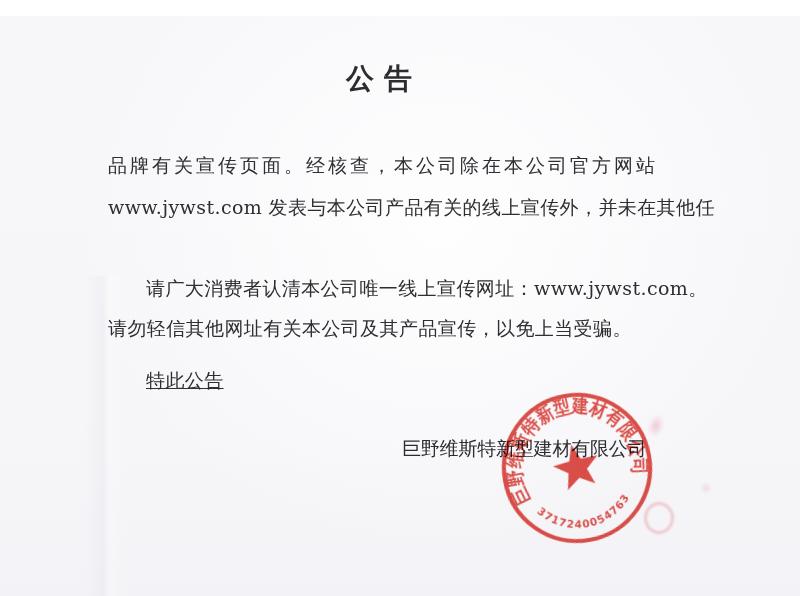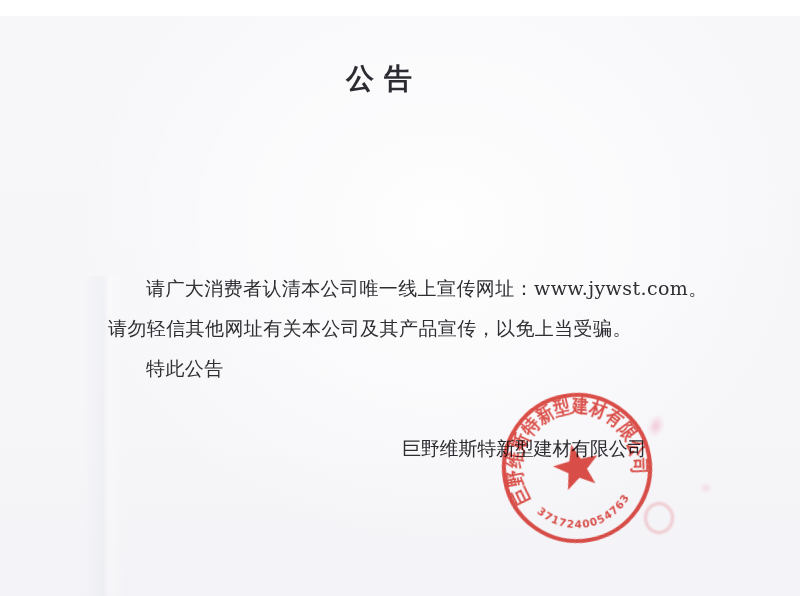--- a/index.html
+++ b/index.html
@@ -31,21 +31,21 @@
     white-space:nowrap;
   }
   .indent{padding-left:38px;}
   .just{letter-spacing:3px;}
   .l1{top:89px;}
   .l2{top:129px;}
   .l3{top:171px;}
   .l4{top:211px;}
   .l5{top:252px;}
   .l6{top:292px;}
-  .l7{top:332px;}
+  .l7{top:344px;text-decoration:underline;}
   .sig-company{
     position:absolute;left:402px;top:420px;
     font-size:19px;letter-spacing:-.2px;white-space:nowrap;
     color:#2c2c31;
   }
   .sig-date{
     position:absolute;left:497px;top:459px;
     font-size:19px;letter-spacing:.5px;white-space:nowrap;
     color:#2c2c31;
   }
@@ -78,20 +78,22 @@
 </style>
 </head>
 <body>
 
 <div class="page">
 
   <div class="crease"></div>
 
   <div class="doc-title">公告</div>
 
+  <div class="bline l2 just">品牌有关宣传页面。经核查，本公司除在本公司官方网站</div>
+  <div class="bline l3">www.jywst.com 发表与本公司产品有关的线上宣传外，并未在其他任</div>
   <div class="bline l6">请勿轻信其他网址有关本公司及其产品宣传，以免上当受骗。</div>
   <div class="bline l5 indent">请广大消费者认清本公司唯一线上宣传网址：www.jywst.com。</div>
   <div class="bline l7 indent">特此公告</div>
 
   <div class="sig-company">巨野维斯特新型建材有限公司</div>
 
   <svg class="seal" viewBox="0 0 192 192" xmlns="http://www.w3.org/2000/svg">
     <defs>
       <path id="ringTextPath" d="M 45.2 119.7 A 56 56 0 1 1 146.8 119.7" fill="none"></path>
       <path id="numPath" d="M 47.5 131.3 A 60 60 0 0 0 144.5 131.3" fill="none"></path>

